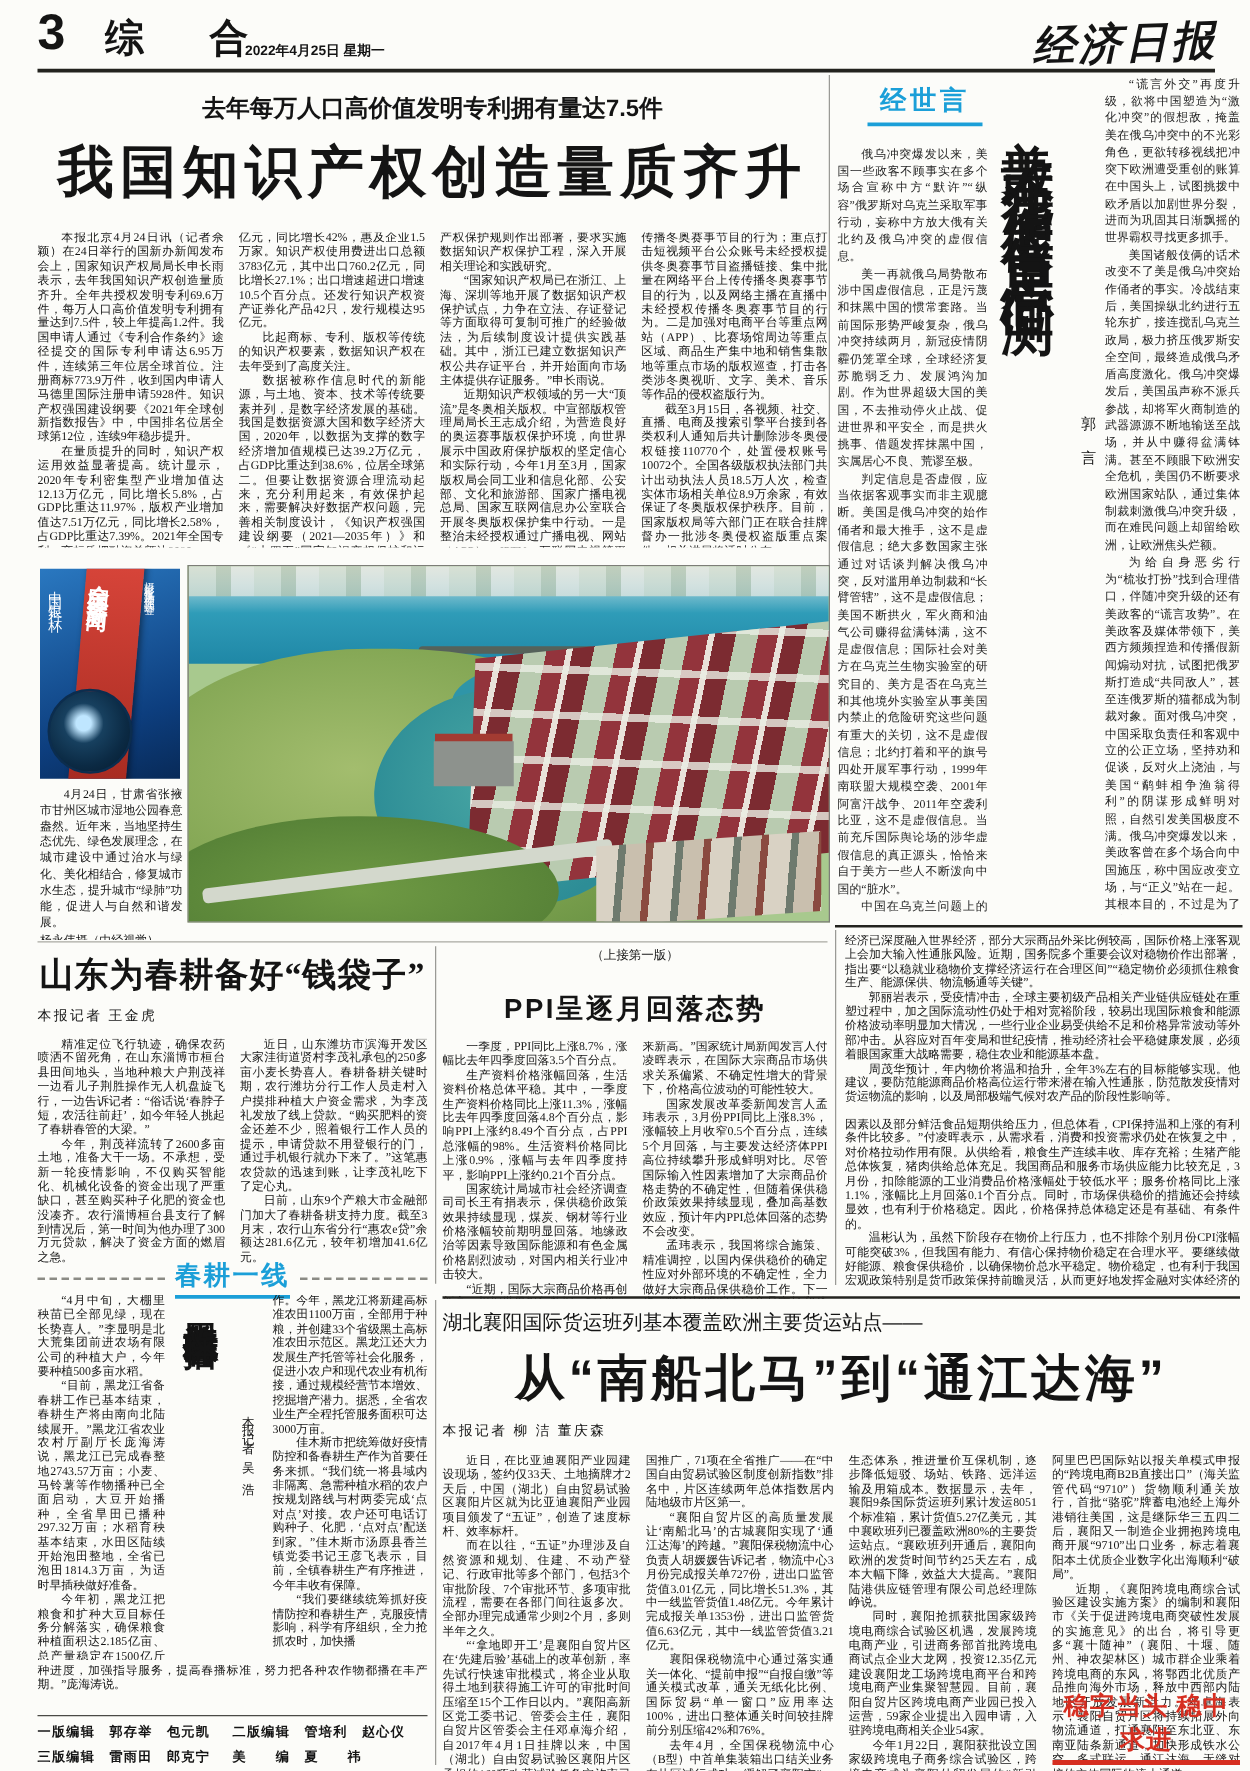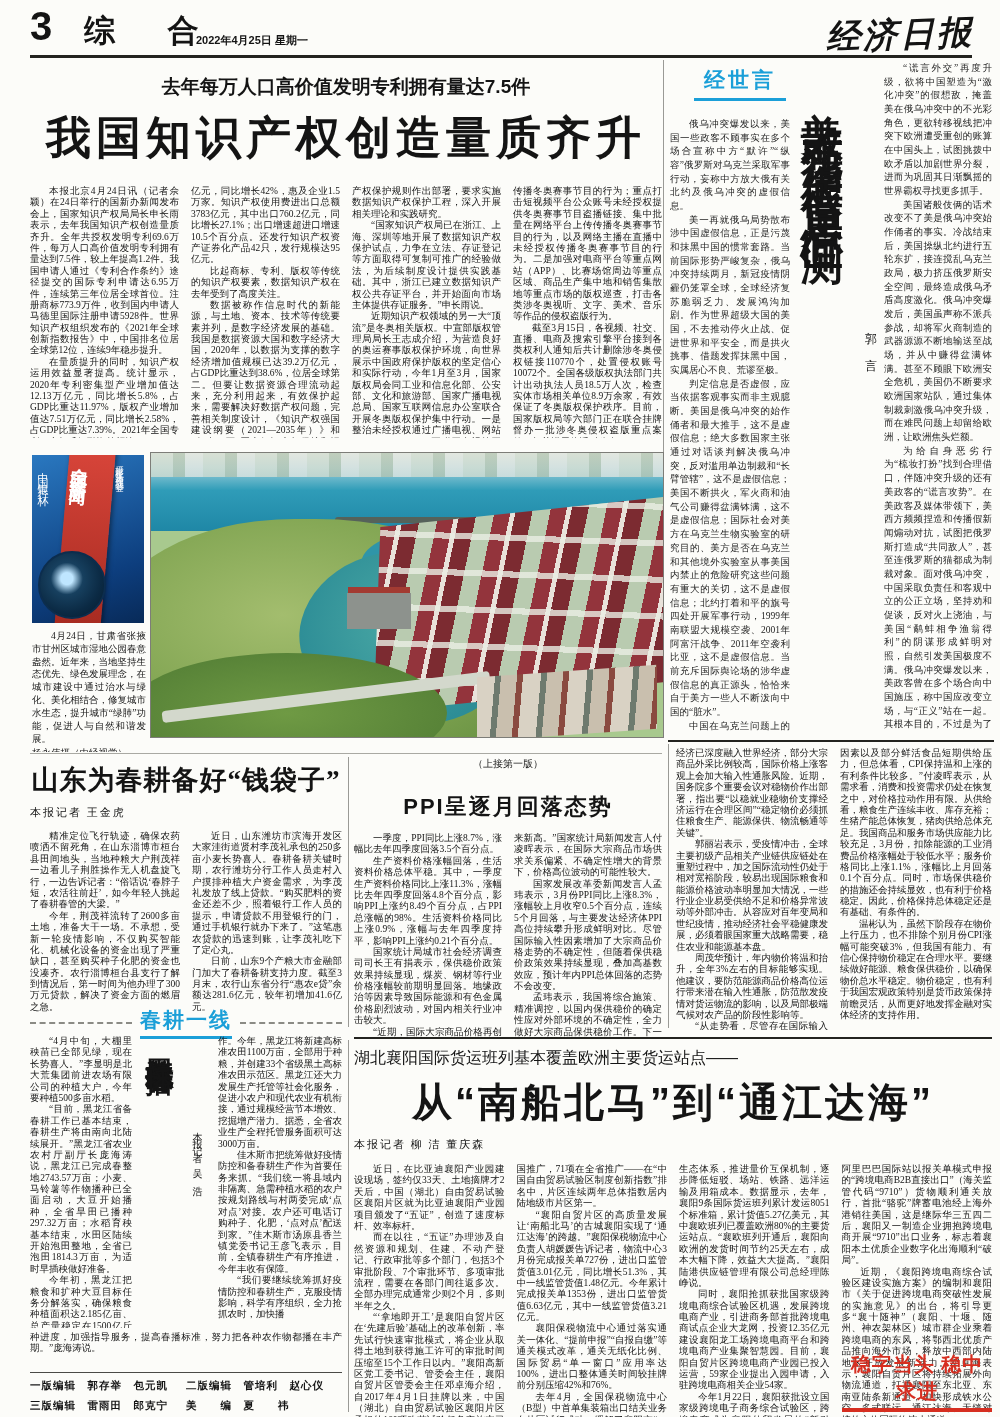--- a/index.html
+++ b/index.html
@@ -82,21 +82,21 @@
   
   .shandong{left:30px;top:762px;width:312px;}
   .sd-headline{margin:0;text-align:center;font-weight:bold;font-size:27px;letter-spacing:1px;}
   .byline{text-align:left;font-size:11px;margin:7px 0 0;letter-spacing:2px;}
   .sd-cols{gap:12px;margin-top:11px;height:182px;}
 
   .ppi{left:354px;top:757px;width:308px;}
   .ppi-note{margin:0;text-align:center;font-size:10px;}
   .ppi-headline{margin:21px 0 0;text-align:center;font-weight:bold;font-size:22px;letter-spacing:2px;}
   .ppi-cols{gap:12px;margin-top:11px;height:206px;}
-  .ppi-right{left:676px;top:748px;width:316px;height:282px;gap:12px;}
+  .ppi-right{left:676px;top:748px;width:316px;height:282px;gap:12px;flex-direction:column;}
 
   
   .chungeng{left:30px;top:1006px;width:312px;display:flex;align-items:center;gap:8px;}
   .cg-dash{flex:1;border-top:2px dashed #8b8b85;height:0;}
   .cg-label{font-weight:bold;font-size:21px;letter-spacing:2px;color:#1b9fd8;
             border-bottom:3px solid #1b9fd8;padding-bottom:2px;}
 
   
   .hlj{left:30px;top:1036px;width:312px;height:292px;}
   .hlj-col1{position:absolute;left:0;top:0;width:102px;height:292px;overflow:hidden;}
@@ -128,21 +128,21 @@
   <div class="abs pg-section sans">综 合</div>
   <div class="abs pg-date sans">2022年4月25日 星期一</div>
   <div class="abs masthead">经济日报</div>
   <div class="abs hrule rule-thick"></div>
 
   <article class="abs main-article">
     <p class="kicker sans">去年每万人口高价值发明专利拥有量达7.5件</p>
     <h1 class="main-headline sans">我国知识产权创造量质齐升</h1>
     <div class="colset main-cols">
       <div class="col">
-          <p class="para">本报北京4月24日讯（记者佘颖）在24日举行的国新办新闻发布会上，国家知识产权局局长申长雨表示，去年我国知识产权创造量质齐升。全年共授权发明专利69.6万件，每万人口高价值发明专利拥有量达到7.5件，较上年提高1.2件。我国申请人通过《专利合作条约》途径提交的国际专利申请达6.95万件，连续第三年位居全球首位。注册商标773.9万件，收到国内申请人马德里国际注册申请5928件。世界知识产权组织发布的《2021年全球创新指数报告》中，中国排名位居全球第12位，连续9年稳步提升。</p>
+          <p class="para">本报北京4月24日讯（记者佘颖）在24日举行的国新办新闻发布会上，国家知识产权局局长申长雨表示，去年我国知识产权创造量质齐升。全年共授权发明专利69.6万件，每万人口高价值发明专利拥有量达到7.5件，较上年提高1.2件。我国申请人通过《专利合作条约》途径提交的国际专利申请达6.95万件，连续第三年位居全球首位。注册商标773.9万件，收到国内申请人马德里国际注册申请5928件。知识产权强国建设纲要《2021年全球创新指数报告》中，中国排名位居全球第12位，连续9年稳步提升。</p>
           <p class="para">在量质提升的同时，知识产权运用效益显著提高。统计显示，2020年专利密集型产业增加值达12.13万亿元，同比增长5.8%，占GDP比重达11.97%，版权产业增加值达7.51万亿元，同比增长2.58%，占GDP比重达7.39%。2021年全国专利、商标质押融资总额达3098</p>
         </div>
       <div class="col cont">
           <p class="para">亿元，同比增长42%，惠及企业1.5万家。知识产权使用费进出口总额3783亿元，其中出口760.2亿元，同比增长27.1%；出口增速超进口增速10.5个百分点。还发行知识产权资产证券化产品42只，发行规模达95亿元。</p>
           <p class="para">比起商标、专利、版权等传统的知识产权要素，数据知识产权在去年受到了高度关注。</p>
           <p class="para">数据被称作信息时代的新能源，与土地、资本、技术等传统要素并列，是数字经济发展的基础。我国是数据资源大国和数字经济大国，2020年，以数据为支撑的数字经济增加值规模已达39.2万亿元，占GDP比重达到38.6%，位居全球第二。但要让数据资源合理流动起来，充分利用起来，有效保护起来，需要解决好数据产权问题，完善相关制度设计，《知识产权强国建设纲要（2021—2035年）》和《“十四五”国家知识产权保护和运用规划》都对构建数据</p>
         </div>
       <div class="col cont">
           <p class="para">产权保护规则作出部署，要求实施数据知识产权保护工程，深入开展相关理论和实践研究。</p>
           <p class="para">“国家知识产权局已在浙江、上海、深圳等地开展了数据知识产权保护试点，力争在立法、存证登记等方面取得可复制可推广的经验做法，为后续制度设计提供实践基础。其中，浙江已建立数据知识产权公共存证平台，并开始面向市场主体提供存证服务。”申长雨说。</p>

